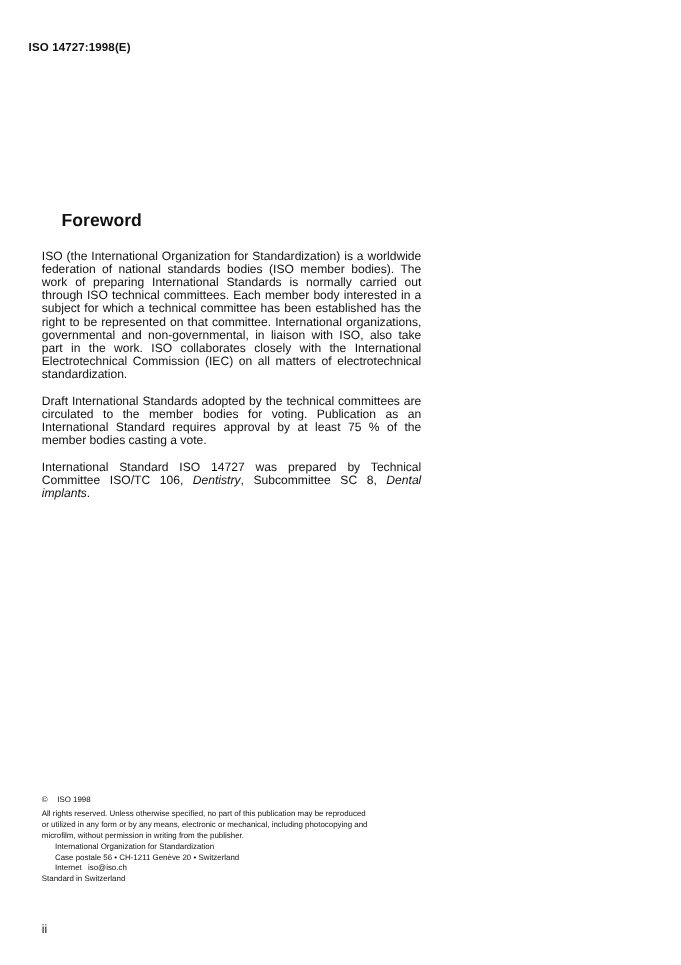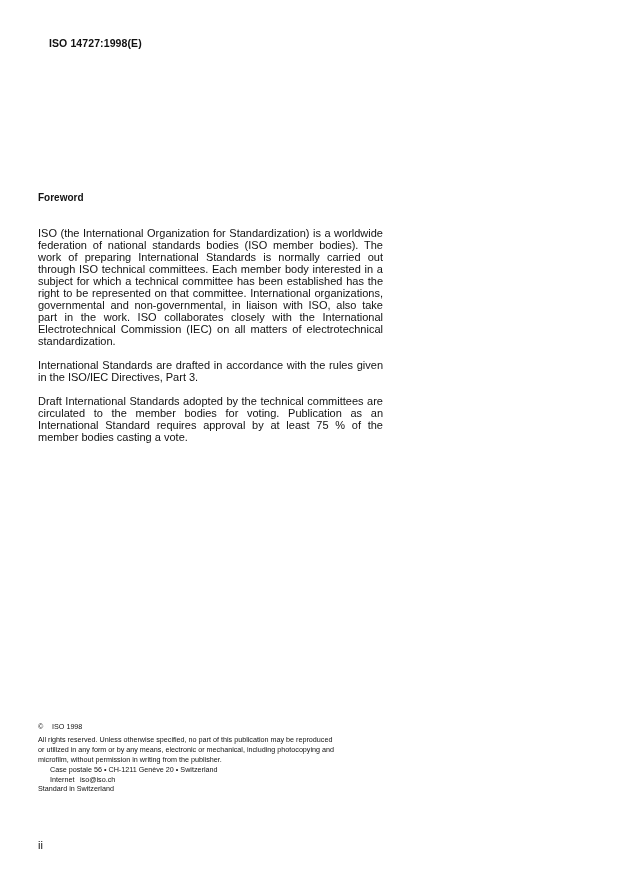--- a/index.html
+++ b/index.html
@@ -10,31 +10,31 @@
     body {
       width: 619px;
       height: 877px;
       position: relative;
       overflow: hidden;
       font-family: "Liberation Sans", sans-serif;
       color: #111111;
     }
     .header-id {
       position: absolute;
-      left: 49px;
+      left: 26px;
       top: 37px;
       font-size: 10.5px;
       font-weight: bold;
       letter-spacing: 0.1px;
     }
     .title {
       position: absolute;
-      left: 38px;
+      left: 56px;
       top: 192px;
-      font-size: 10px;
+      font-size: 16px;
       font-weight: bold;
       margin: 0;
     }
     .body {
       position: absolute;
       left: 38px;
       top: 227px;
       width: 345px;
       font-size: 11px;
       line-height: 12px;
@@ -67,31 +67,32 @@
   </style>
 </head>
 <body>
 
 <div class="header-id">ISO 14727:1998(E)</div>
 
 <h1 class="title">Foreword</h1>
 
 <div class="body">
   <p>ISO (the International Organization for Standardization) is a worldwide federation of national standards bodies (ISO member bodies). The work of preparing International Standards is normally carried out through ISO technical committees. Each member body interested in a subject for which a technical committee has been established has the right to be represented on that committee. International organizations, governmental and non-governmental, in liaison with ISO, also take part in the work. ISO collaborates closely with the International Electrotechnical Commission (IEC) on all matters of electrotechnical standardization.</p>
-  <p>International Standards are drafted in accordance with the rules given in the ISO/IEC Directives, Part 3.</p>
   <p>Draft International Standards adopted by the technical committees are circulated to the member bodies for voting. Publication as an International Standard requires approval by at least 75 % of the member bodies casting a vote.</p>
+  <p><span>International Standard ISO 14727 was prepared by Technical Committee ISO/TC 106, </span><em>Dentistry</em><span>, Subcommittee SC 8, </span><em>Dental implants</em><span>.</span></p>
 </div>
 
 <div class="copyright">
   <div class="line mark">
     <span class="sym">©</span><span>ISO 1998</span>
   </div>
   <div class="line">All rights reserved. Unless otherwise specified, no part of this publication may be reproduced</div>
   <div class="line">or utilized in any form or by any means, electronic or mechanical, including photocopying and</div>
   <div class="line">microfilm, without permission in writing from the publisher.</div>
+  <div class="line indent">International Organization for Standardization</div>
   <div class="line indent">Case postale 56 • CH-1211 Genève 20 • Switzerland</div>
   <div class="line indent">
     <span class="inet-label">Internet</span>&nbsp;&nbsp;<span>iso@iso.ch</span>
   </div>
   <div class="line">Standard in Switzerland</div>
 </div>
 
 <div class="page-num">ii</div>
 
 </body></html>

